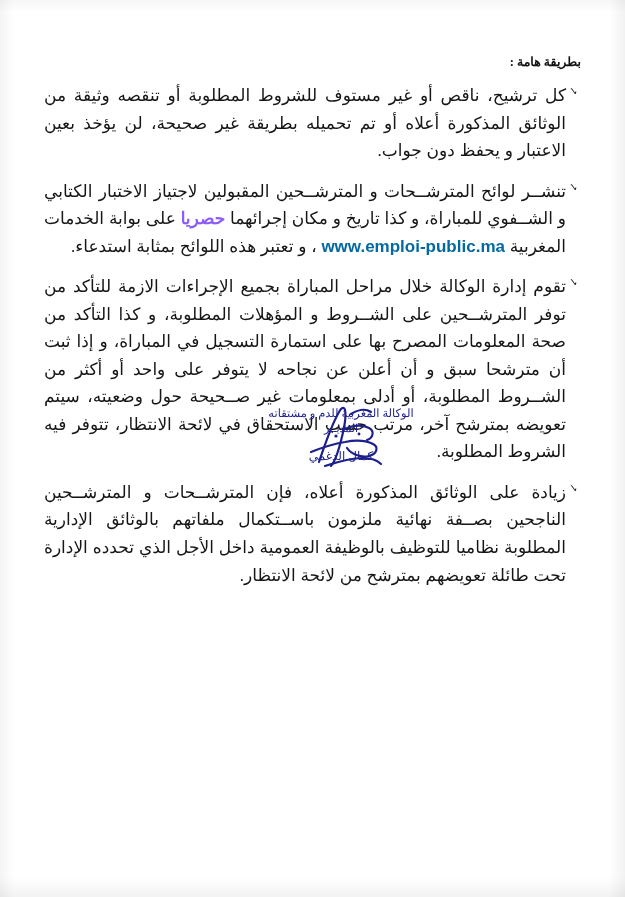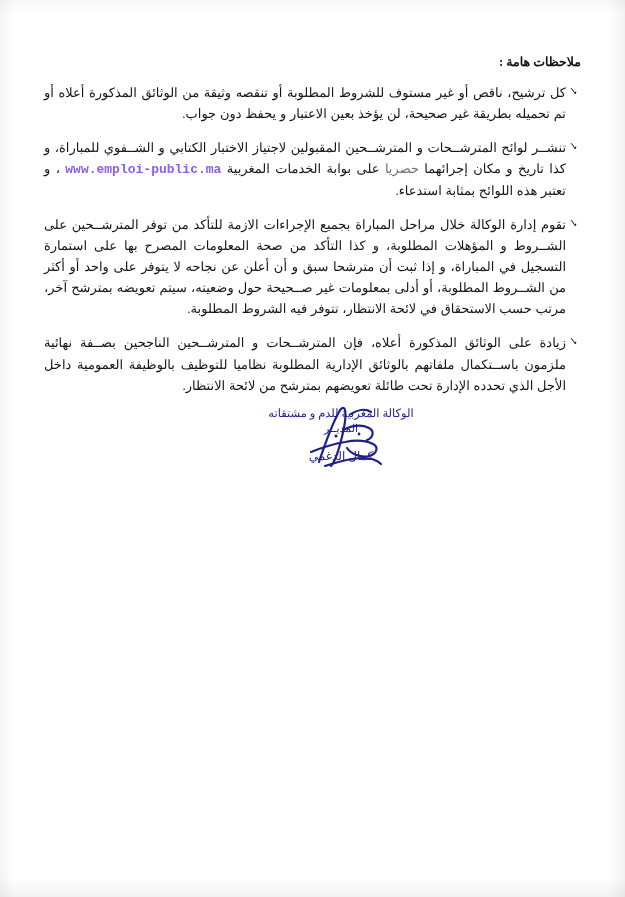--- a/index.html
+++ b/index.html
@@ -63,35 +63,35 @@
     flex: 0 0 auto;
     width: 15px;
     font-size: 11px;
     line-height: 19px;
     color: #1a1a1a;
     text-align: center;
     transform: scaleX(-1);
   }
   .note-text {
     flex: 1 1 auto;
-    font-size: 13px;
+    font-size: 17px;
     line-height: 1.62;
     color: #161616;
     text-align: justify;
     text-align-last: right;
     word-spacing: 0.5px;
   }
   .note-text .emphasis {
-    font-weight: normal;
-    color: #737373;
+    font-weight: bold;
+    color: #8b5cf6;
   }
   .note-text .site-link {
-    font-family: Liberation Mono, monospace;
+    font-family: Liberation Sans, sans-serif;
     font-weight: bold;
-    color: #8b5cf6;
+    color: #0369a1;
     direction: ltr;
     unicode-bidi: embed;
   }
   .signature-block {
     position: absolute;
     top: 352px;
     right: 0;
     left: 0;
     height: 110px;
   }
@@ -132,21 +132,21 @@
     pointer-events: none;
   }
 </style>
 </head>
 <body>
 
 <div class="page">
 
   <div class="content">
 
-    <div class="doc-heading">ملاحظات هامة :</div>
+    <div class="doc-heading">بطريقة هامة :</div>
 
     <ul class="notes-list">
 
       <li class="note-item">
         <span class="check-icon">✓</span>
         <span class="note-text"><span>كل ترشيح، ناقص أو غير مستوف للشروط المطلوبة أو تنقصه وثيقة من الوثائق المذكورة أعلاه أو تم تحميله بطريقة غير صحيحة، لن يؤخذ بعين الاعتبار و يحفظ دون جواب.</span></span>
       </li>
 
       <li class="note-item">
         <span class="check-icon">✓</span>

